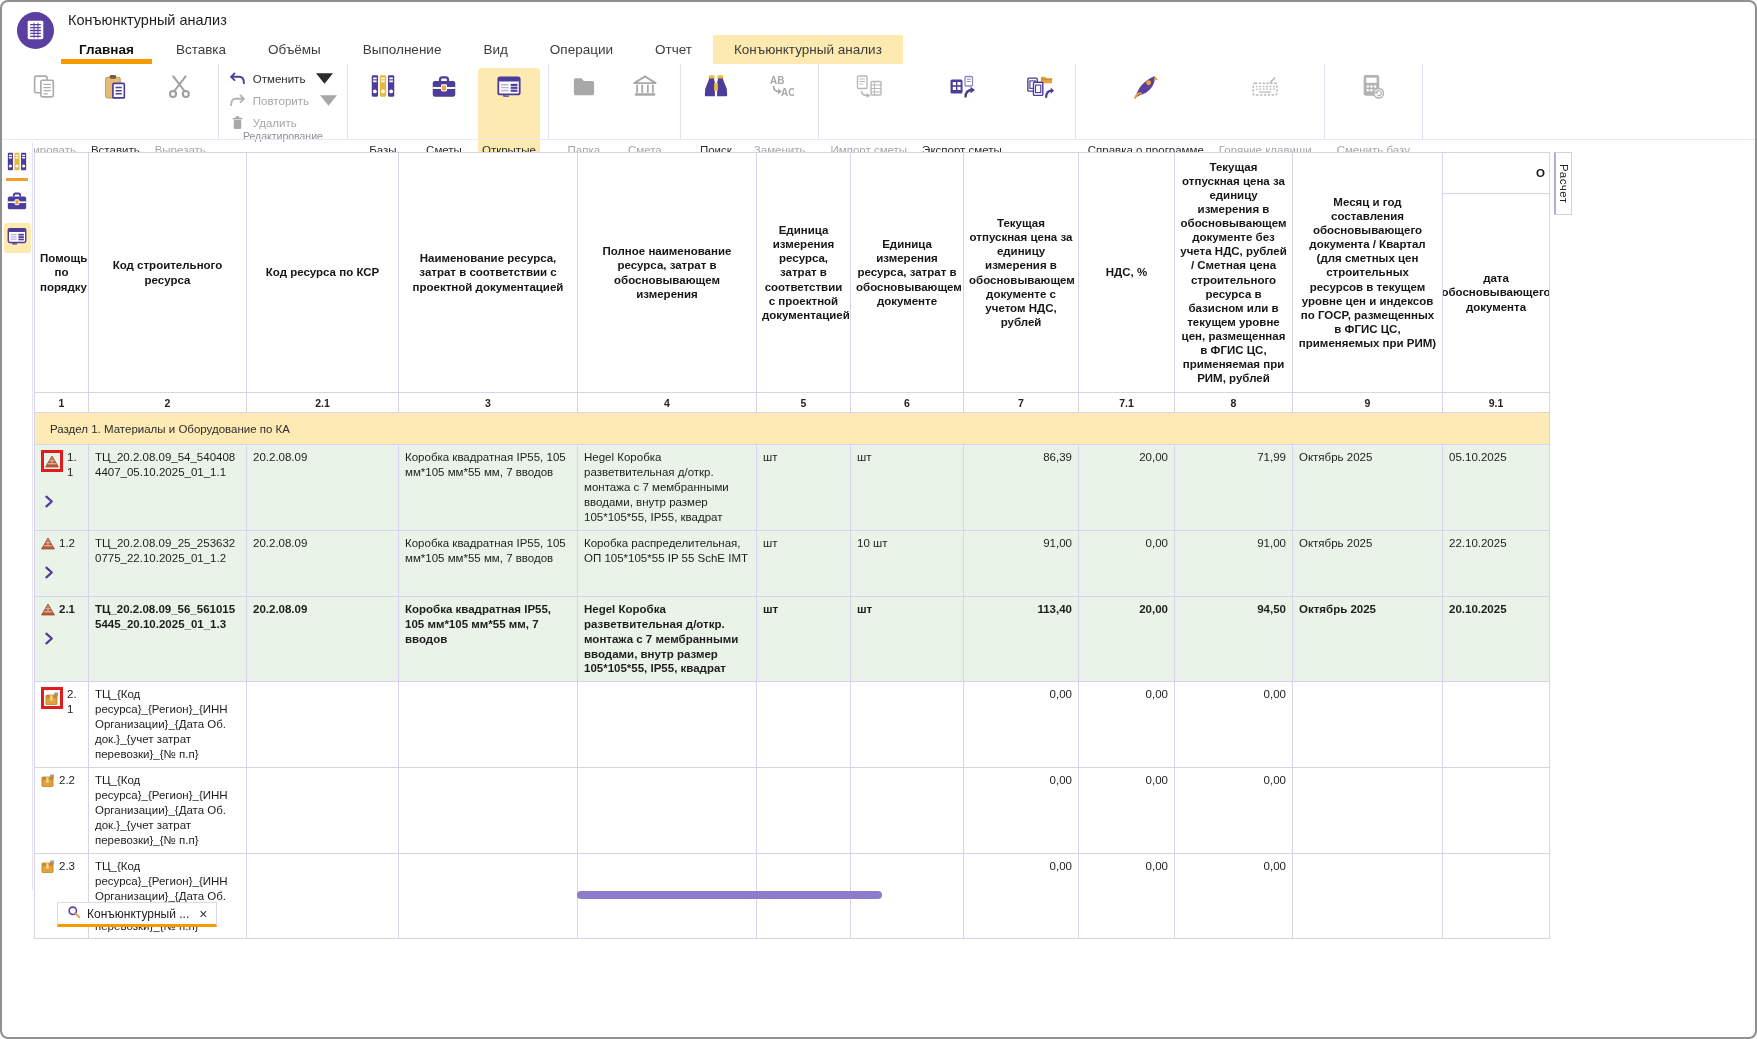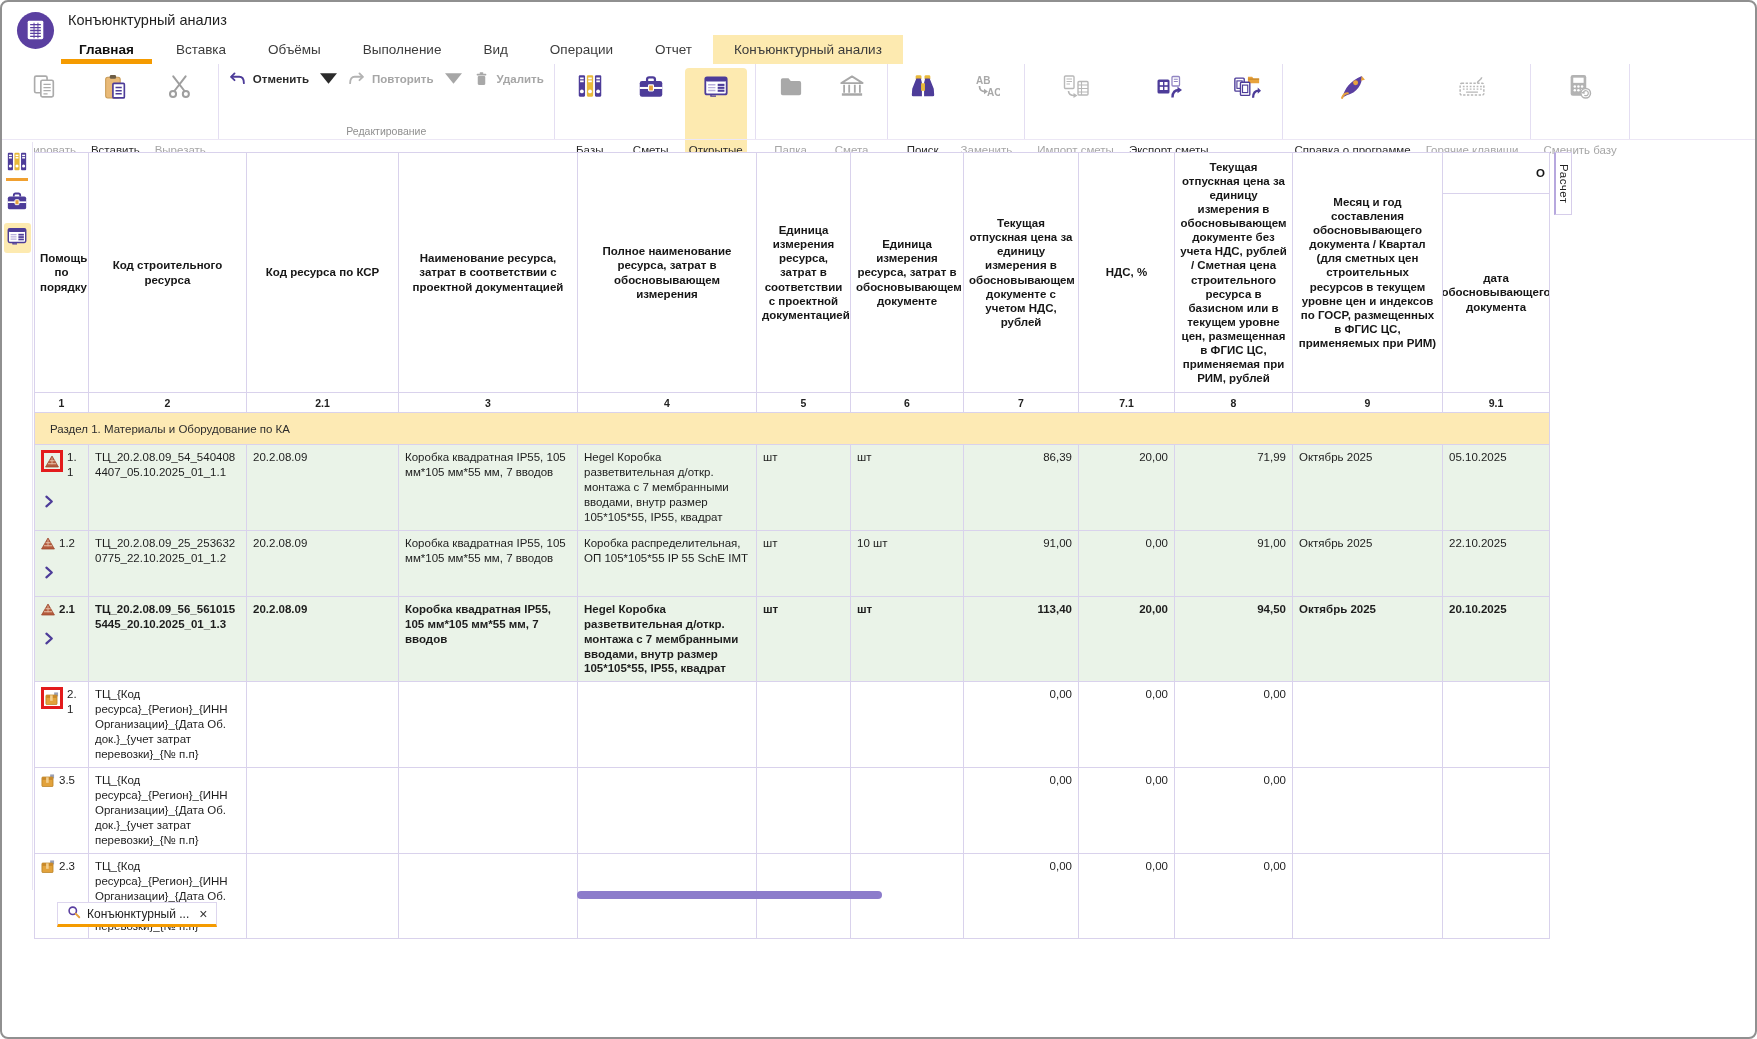--- a/index.html
+++ b/index.html
@@ -16,21 +16,21 @@
   .navtab { display:flex; align-items:center; padding:0 21px; font-size:13.5px; color:#3c3c3c; position:relative; white-space:nowrap; }
   .navtab.bold { font-weight:700; color:#101010; }
   .navtab.bold::after { content:""; position:absolute; left:3px; right:3px; bottom:0; height:5px; background:#f59b00; }
   .navtab.selected { background:#fdeab0; }
 
   
   .ribbon { position:absolute; top:62px; left:0; height:76px; display:flex; align-items:stretch; }
   .ribbon-bottom { position:absolute; top:137px; left:0; right:0; border-top:1px solid #ece7f5; }
   .rgroup { display:flex; flex-direction:column; border-right:1px solid #e4def2; padding:4px 8px 0; }
   .rbtns { display:flex; gap:7px; align-items:flex-start; flex:1; }
-  .rbtns.stack { flex-direction:row; gap:7px; padding-top:3px;font-weight:bold; }
+  .rbtns.stack { flex-direction:column; gap:7px; padding-top:3px; }
   .glabel { font-size:10.5px; color:#8f8f8f; text-align:center; height:15px; line-height:13px; white-space:nowrap; }
   .bbtn { display:flex; flex-direction:column; align-items:center; min-width:54px; max-width:162px; padding:3px 4px 1px; border-radius:4px;gap:41px; }
   .bbtn .ic { height:30px; display:flex; align-items:center; justify-content:center; }
   .bbtn .ic svg { width:28px; height:27px; }
   .bbtn .txt { font-size:11.5px; line-height:1.15; text-align:center; color:#2b2b2b; margin-top:2px; }
   .bbtn.disabled .txt { color:#a6a6a6; }
   .bbtn.hl { background:#fdeab0; }
   .caret { display:inline-flex; margin-left:4px; }
   .caret svg { width:8px; height:5px; }
   .caret.below { margin-left:0; margin-top:1px; }
@@ -611,21 +611,21 @@
             <td class="numcell">
               <div class="numtop">
                 <span class="ic row-ic">
                   <svg viewBox="0 0 15 15">
                     <rect x="10" y="0.5" width="4.5" height="4.5" fill="#9aa0b5"></rect>
                     <rect x="0.5" y="3.5" width="12.8" height="11" rx="1" fill="#e2a23b" stroke="#b77f22" stroke-width="0.9"></rect>
                     <rect x="0.8" y="3.8" width="12.2" height="3" fill="#c8882a"></rect>
                     <rect x="5.3" y="3.8" width="3" height="6.4" fill="#f3cf8e"></rect>
                   </svg>
                 </span>
-                <span class="rownum">3.5</span>
+                <span class="rownum">2.2</span>
               </div>
             </td>
             <td class="code">ТЦ_{Код ресурса}_{Регион}_{ИНН Организации}_{Дата Об. док.}_{учет затрат перевозки}_{№ п.п}</td>
             <td></td>
             <td></td>
             <td></td>
             <td></td>
             <td></td>
             <td style="text-align: right;">0,00</td>
             <td style="text-align: right;">0,00</td>

